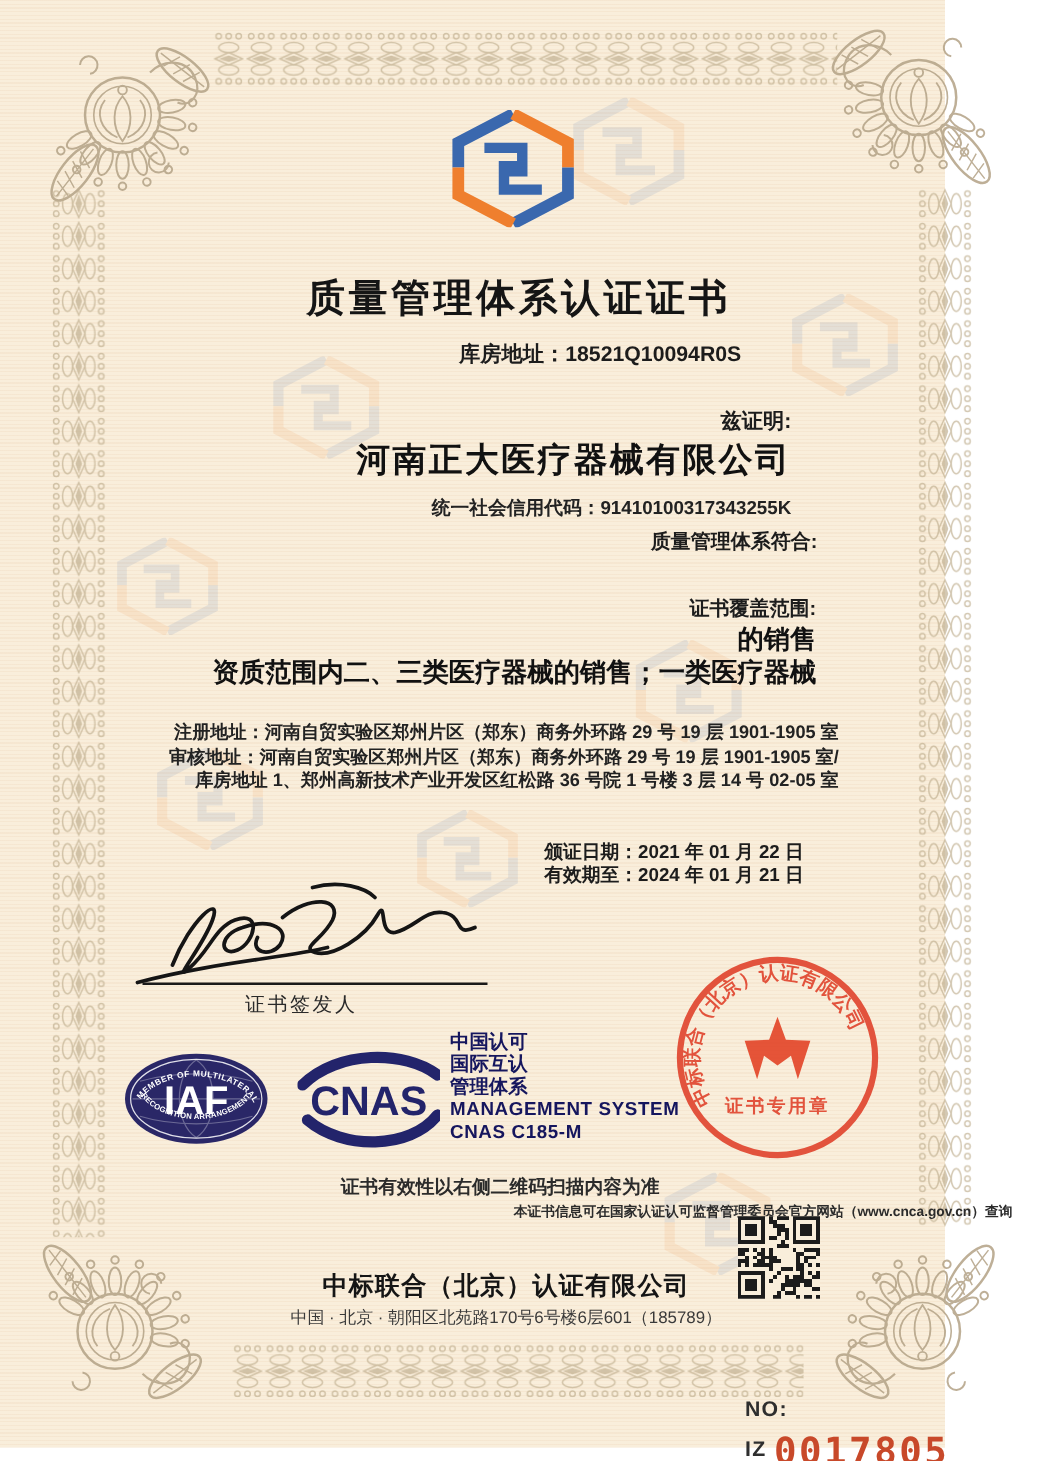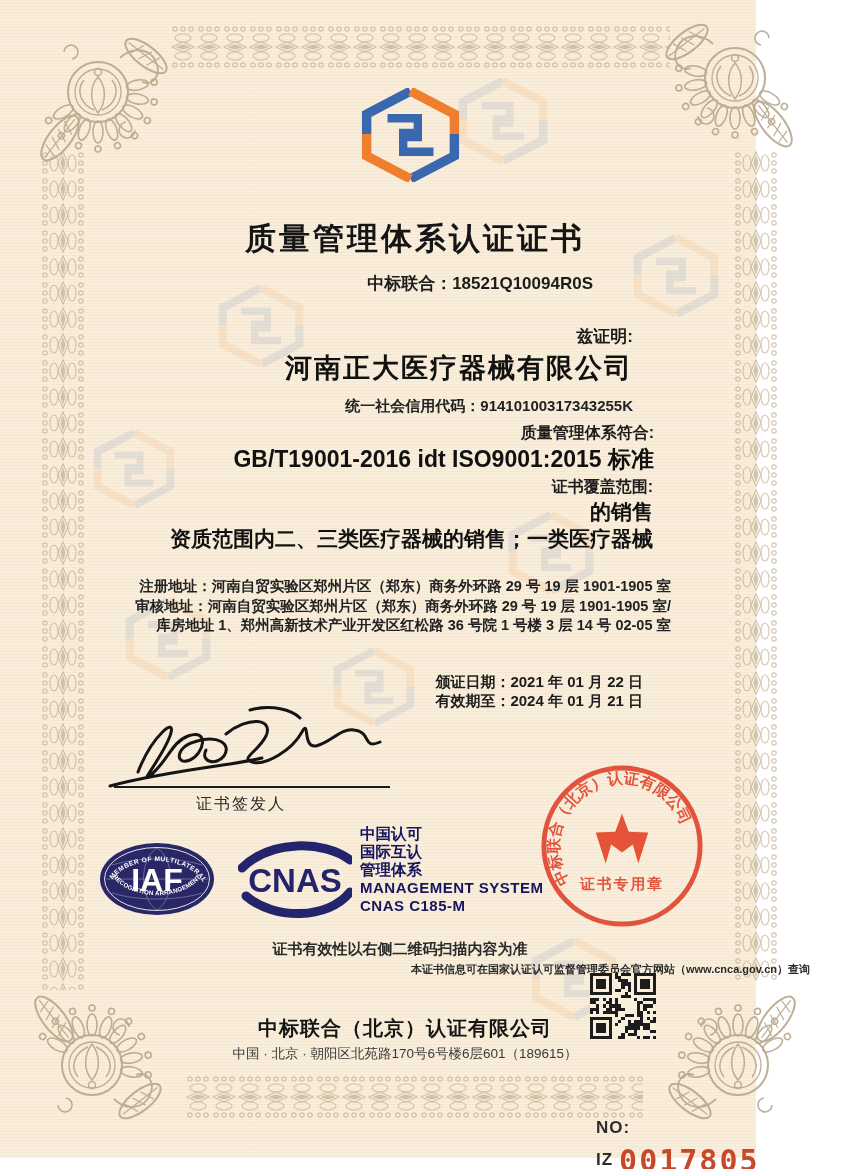--- a/index.html
+++ b/index.html
@@ -203,27 +203,26 @@
     </svg>
   <svg class="wm" style="left:528px;top:938px" width="92" height="82">
       <use href="#logo"></use>
     </svg>
 
   <svg class="abs" style="left:358px;top:88px" width="105" height="94">
       <use href="#logo"></use>
     </svg>
 
   <div class="title">质量管理体系认证证书</div>
-  <div class="certno">中标联合：18521Q10094R0S</div>
+  <div class="certno">库房地址：18521Q10094R0S</div>
 
   <div class="certify">兹证明:</div>
   <div class="company">河南正大医疗器械有限公司</div>
   <div class="credit">统一社会信用代码：91410100317343255K</div>
   <div class="conform">质量管理体系符合:</div>
-  <div class="standard">GB/T19001-2016 idt ISO9001:2015 标准</div>
   <div class="scopelab">证书覆盖范围:</div>
   <div class="scope">
     <div>的销售</div>
     <div>资质范围内二、三类医疗器械的销售；一类医疗器械</div>
   </div>
 
   <div class="addr">
     <div>注册地址：河南自贸实验区郑州片区（郑东）商务外环路 29 号 19 层 1901-1905 室</div>
     <div>审核地址：河南自贸实验区郑州片区（郑东）商务外环路 29 号 19 层 1901-1905 室/</div>
     <div>库房地址 1、郑州高新技术产业开发区红松路 36 号院 1 号楼 3 层 14 号 02-05 室</div>
@@ -417,19 +416,19 @@
       <rect x="2" y="2" width="3" height="3" fill="#1c1c1c"></rect>
       <rect x="14" y="0" width="7" height="7" fill="#1c1c1c"></rect>
       <rect x="15" y="1" width="5" height="5" fill="#f9eedb"></rect>
       <rect x="16" y="2" width="3" height="3" fill="#1c1c1c"></rect>
       <rect x="0" y="14" width="7" height="7" fill="#1c1c1c"></rect>
       <rect x="1" y="15" width="5" height="5" fill="#f9eedb"></rect>
       <rect x="2" y="16" width="3" height="3" fill="#1c1c1c"></rect>
     </svg>
 
   <div class="orgname">中标联合（北京）认证有限公司</div>
-  <div class="orgaddr">中国 · 北京 · 朝阳区北苑路170号6号楼6层601（189615）</div>
+  <div class="orgaddr">中国 · 北京 · 朝阳区北苑路170号6号楼6层601（185789）</div>
 
   <div class="serialwrap">
     <span class="serial-prefix">NO: IZ</span><span class="serial-num">0017805</span>
   </div>
 
 </div>
 
 </body></html>

